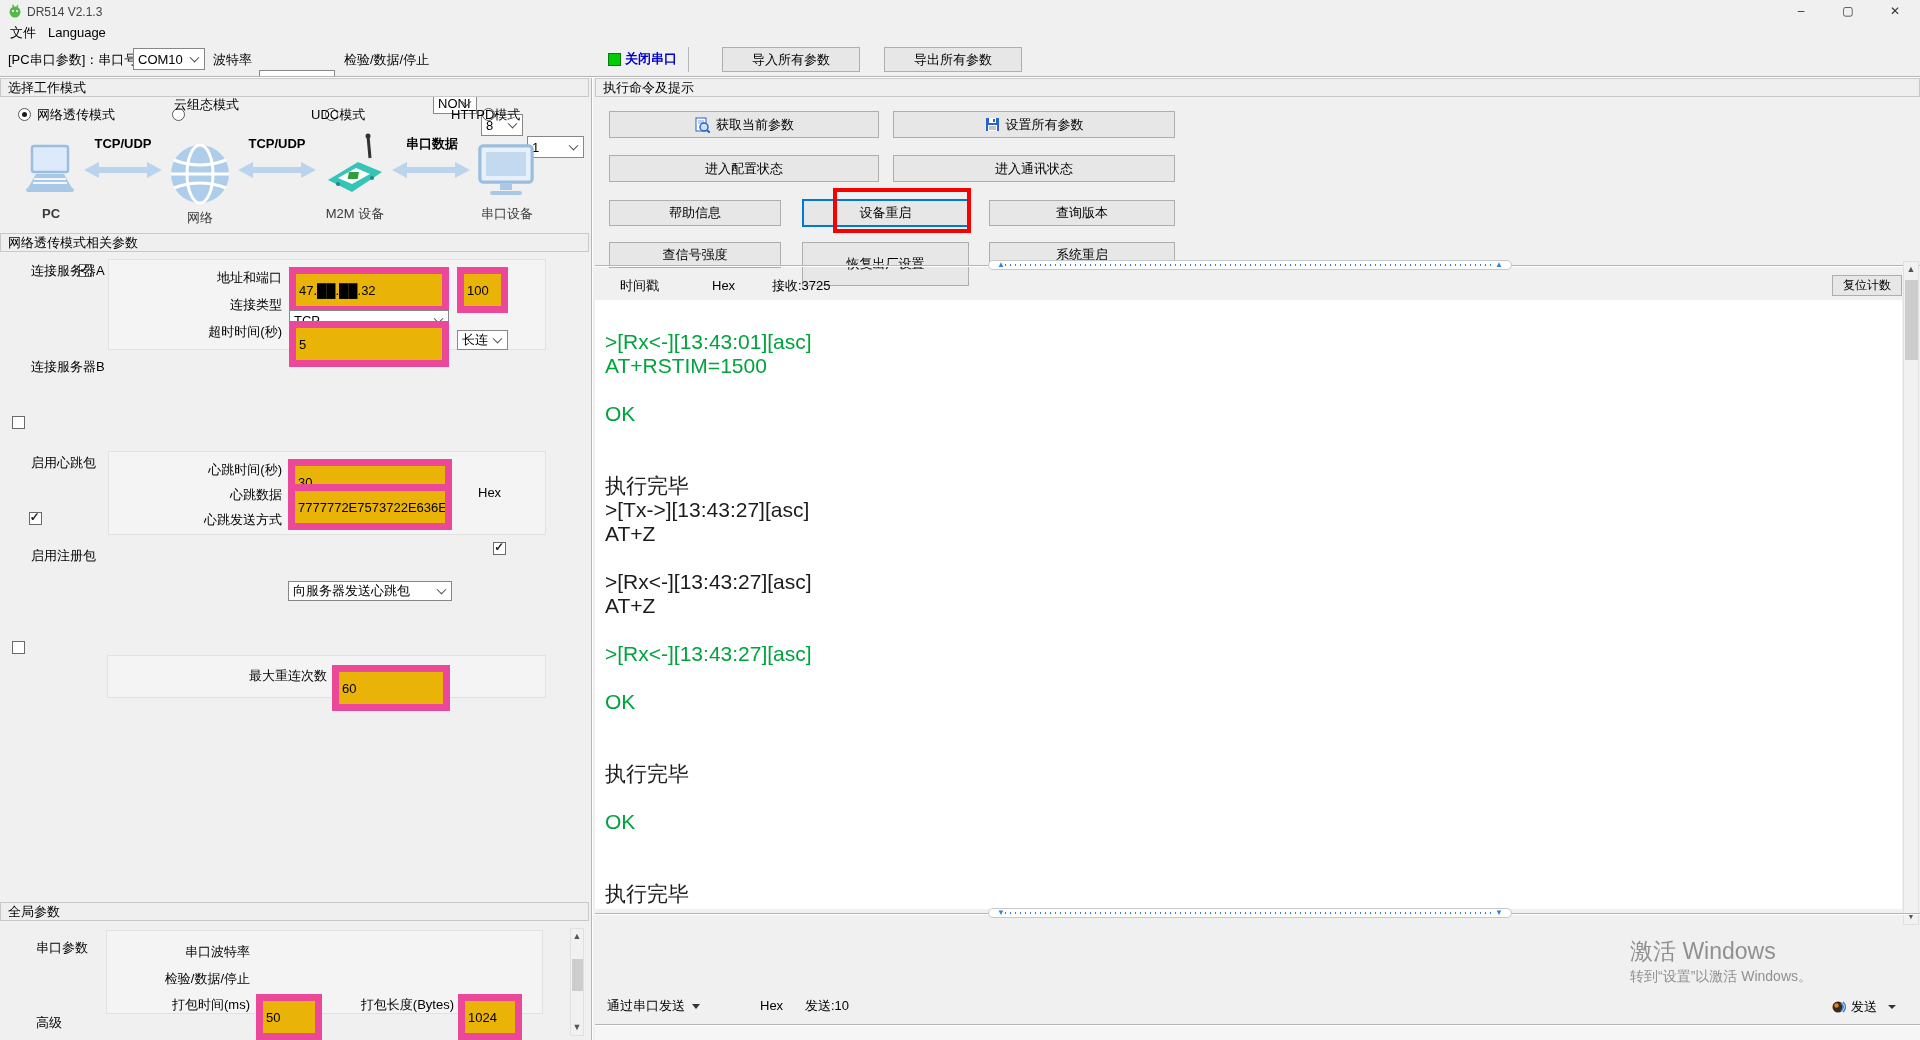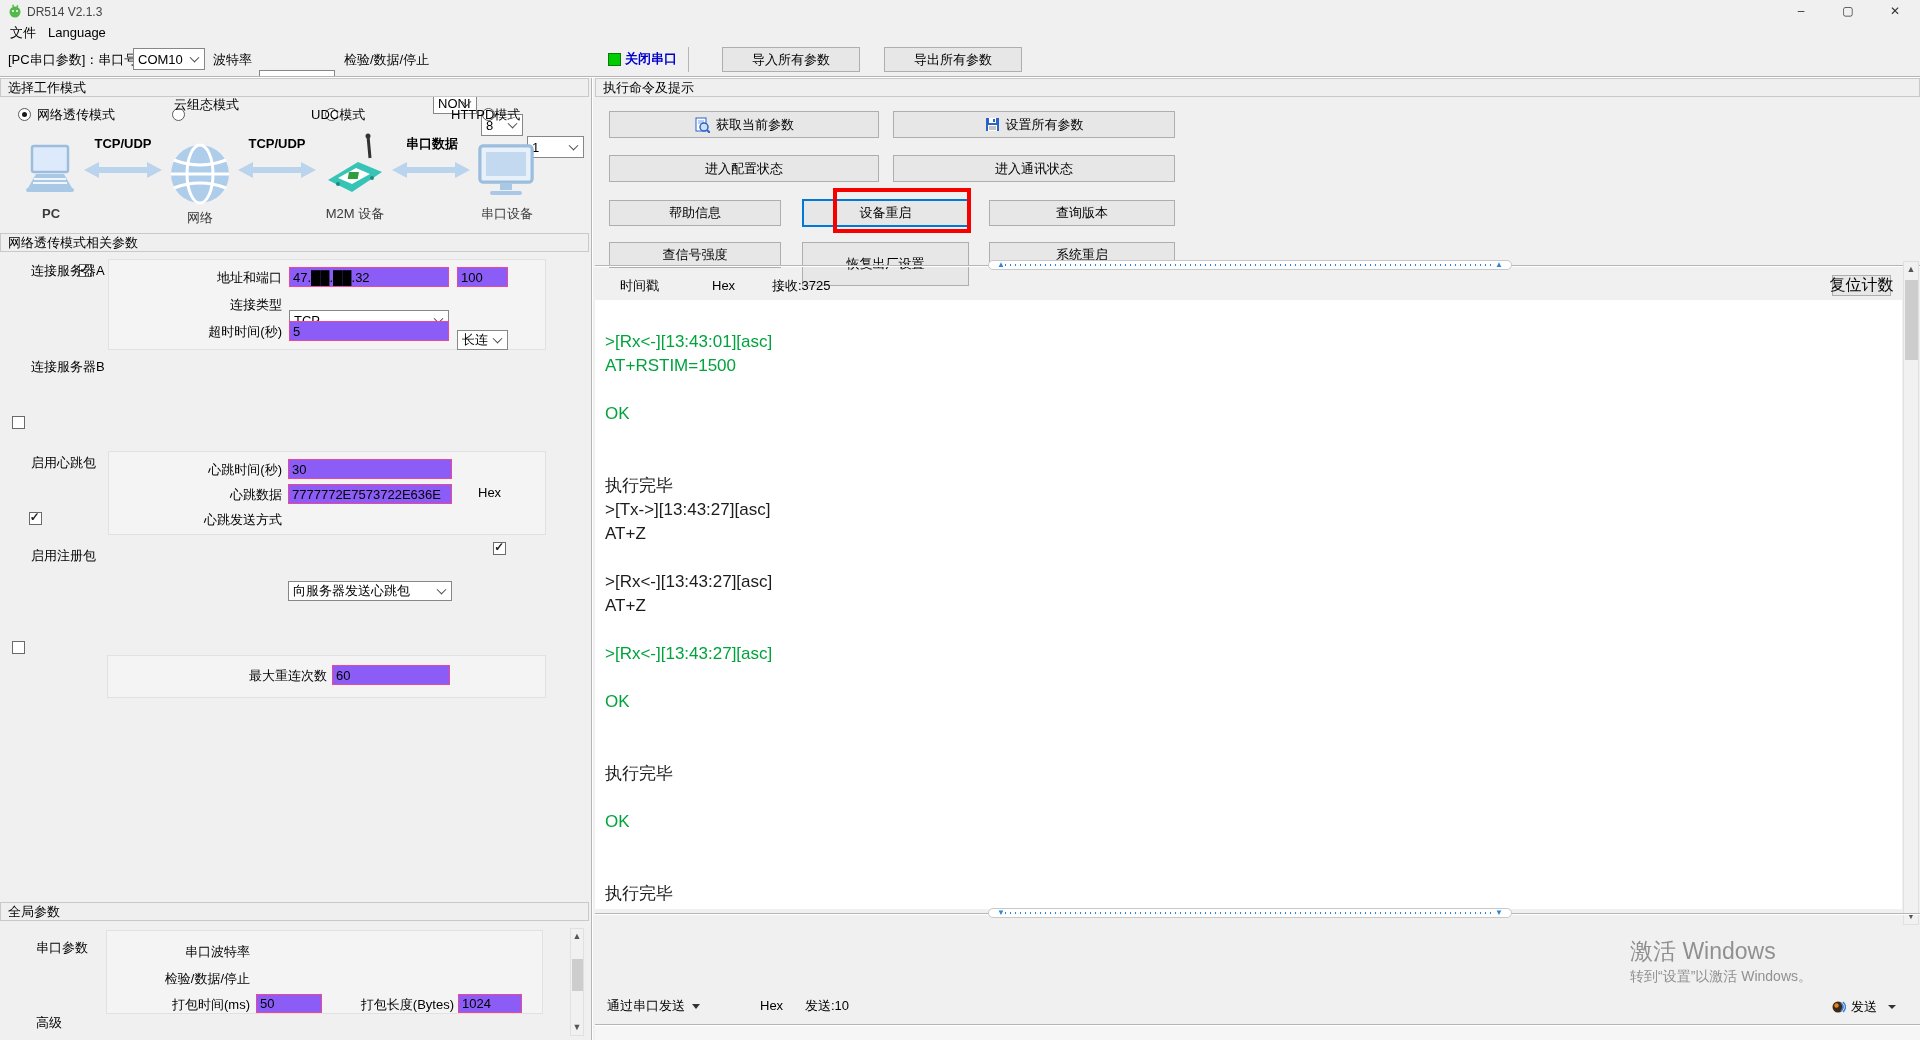--- a/index.html
+++ b/index.html
@@ -1,22 +1,22 @@
 <!DOCTYPE html>
 <html><head>
 <meta charset="utf-8">
 <style>
   html,body{margin:0;padding:0;background:#d8d8d8}
   .win{position:relative;width:1920px;height:1040px;background:#f0f0f0;overflow:hidden;
        font-family:"Liberation Sans",sans-serif;font-size:13px;color:#000}
   .abs{position:absolute}
   .lbl{white-space:nowrap;line-height:16px}
   .rlbl{white-space:nowrap;text-align:right;line-height:16px}
-  .inp{background:#8b5cf6;border:1px solid #ec4899;display:flex;align-items:center;
-       padding:5px 3px;overflow:hidden;white-space:nowrap;box-sizing:border-box}
+  .inp{background:#eab308;border:7px solid #ec4899;display:flex;align-items:center;
+       padding:16px 3px;overflow:hidden;white-space:nowrap;box-sizing:border-box}
   .sel{background:#fff;border:1px solid #878787;display:flex;align-items:center;
        padding:0 16px 0 4px;overflow:hidden;white-space:nowrap;box-sizing:border-box;position:relative}
   .sel::after{content:"";position:absolute;right:6px;top:50%;width:6px;height:6px;
        border-right:1.4px solid #4a4a4a;border-bottom:1.4px solid #4a4a4a;
        transform:translateY(-70%) rotate(45deg)}
   .btn{background:#e7e7e7;border:1px solid #aeaeae;display:flex;align-items:center;
        justify-content:center;white-space:nowrap;box-sizing:border-box;cursor:default}
   .hdr{background:#efefef;border:1px solid #c9c9c9;display:flex;align-items:center;
        padding-left:7px;box-sizing:border-box}
   .grp{background:#f4f4f4;border:1px solid #e1e1e1;box-sizing:border-box}
@@ -271,24 +271,24 @@
     <span class="dots"></span>
     <span class="striblue">▲</span>
   </div>
 
   
   <span class="abs cb on" style="left:602px;top:279px"></span>
   <span class="abs lbl" style="left:620px;top:278px">时间戳</span>
   <span class="abs cb" style="left:694px;top:279px"></span>
   <span class="abs lbl" style="left:712px;top:278px">Hex</span>
   <span class="abs lbl" style="left:772px;top:278px">接收:3725</span>
-  <div class="abs btn" style="left:1832px;top:275px;width:59px;height:21px;font-size:16px">复位计数</div>
-
-  
-  <div class="abs" style="left:595px;top:300px;width:1307px;height:609px;background:#fff;padding:30px 3px 0 10px;box-sizing:border-box;font-size:17px;overflow:hidden" id="log-area">
+  <div class="abs btn" style="left:1832px;top:275px;width:70px;height:21px;font-size:12px">复位计数</div>
+
+  
+  <div class="abs" style="left:595px;top:300px;width:1307px;height:609px;background:#fff;padding:30px 3px 0 10px;box-sizing:border-box;font-size:21px;overflow:hidden" id="log-area">
       <div class="log-line g">&gt;[Rx&lt;-][13:43:01][asc]</div>
       <div class="log-line g">AT+RSTIM=1500</div>
       <div class="log-line ">&nbsp;</div>
       <div class="log-line g">OK</div>
       <div class="log-line ">&nbsp;</div>
       <div class="log-line ">&nbsp;</div>
       <div class="log-line k">执行完毕</div>
       <div class="log-line k">&gt;[Tx-&gt;][13:43:27][asc]</div>
       <div class="log-line k">AT+Z</div>
       <div class="log-line ">&nbsp;</div>

